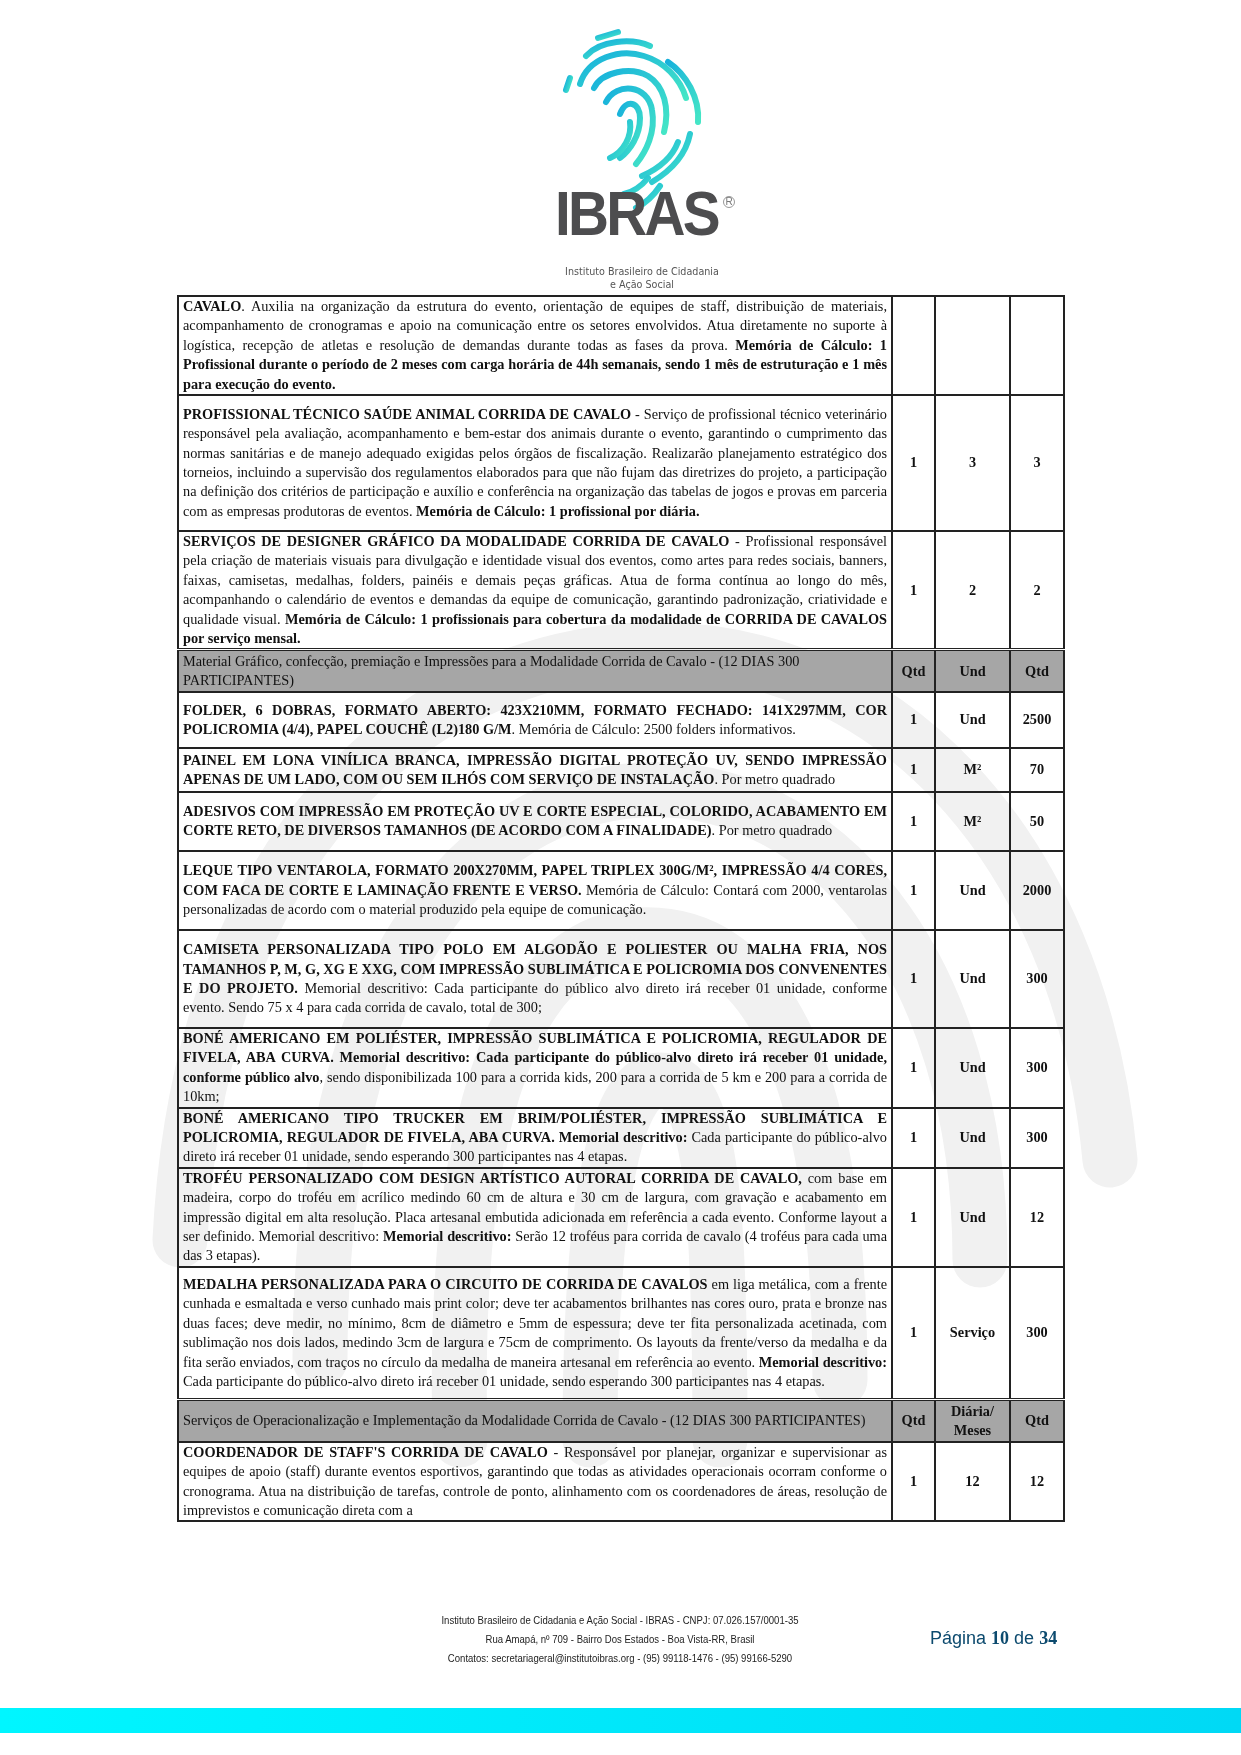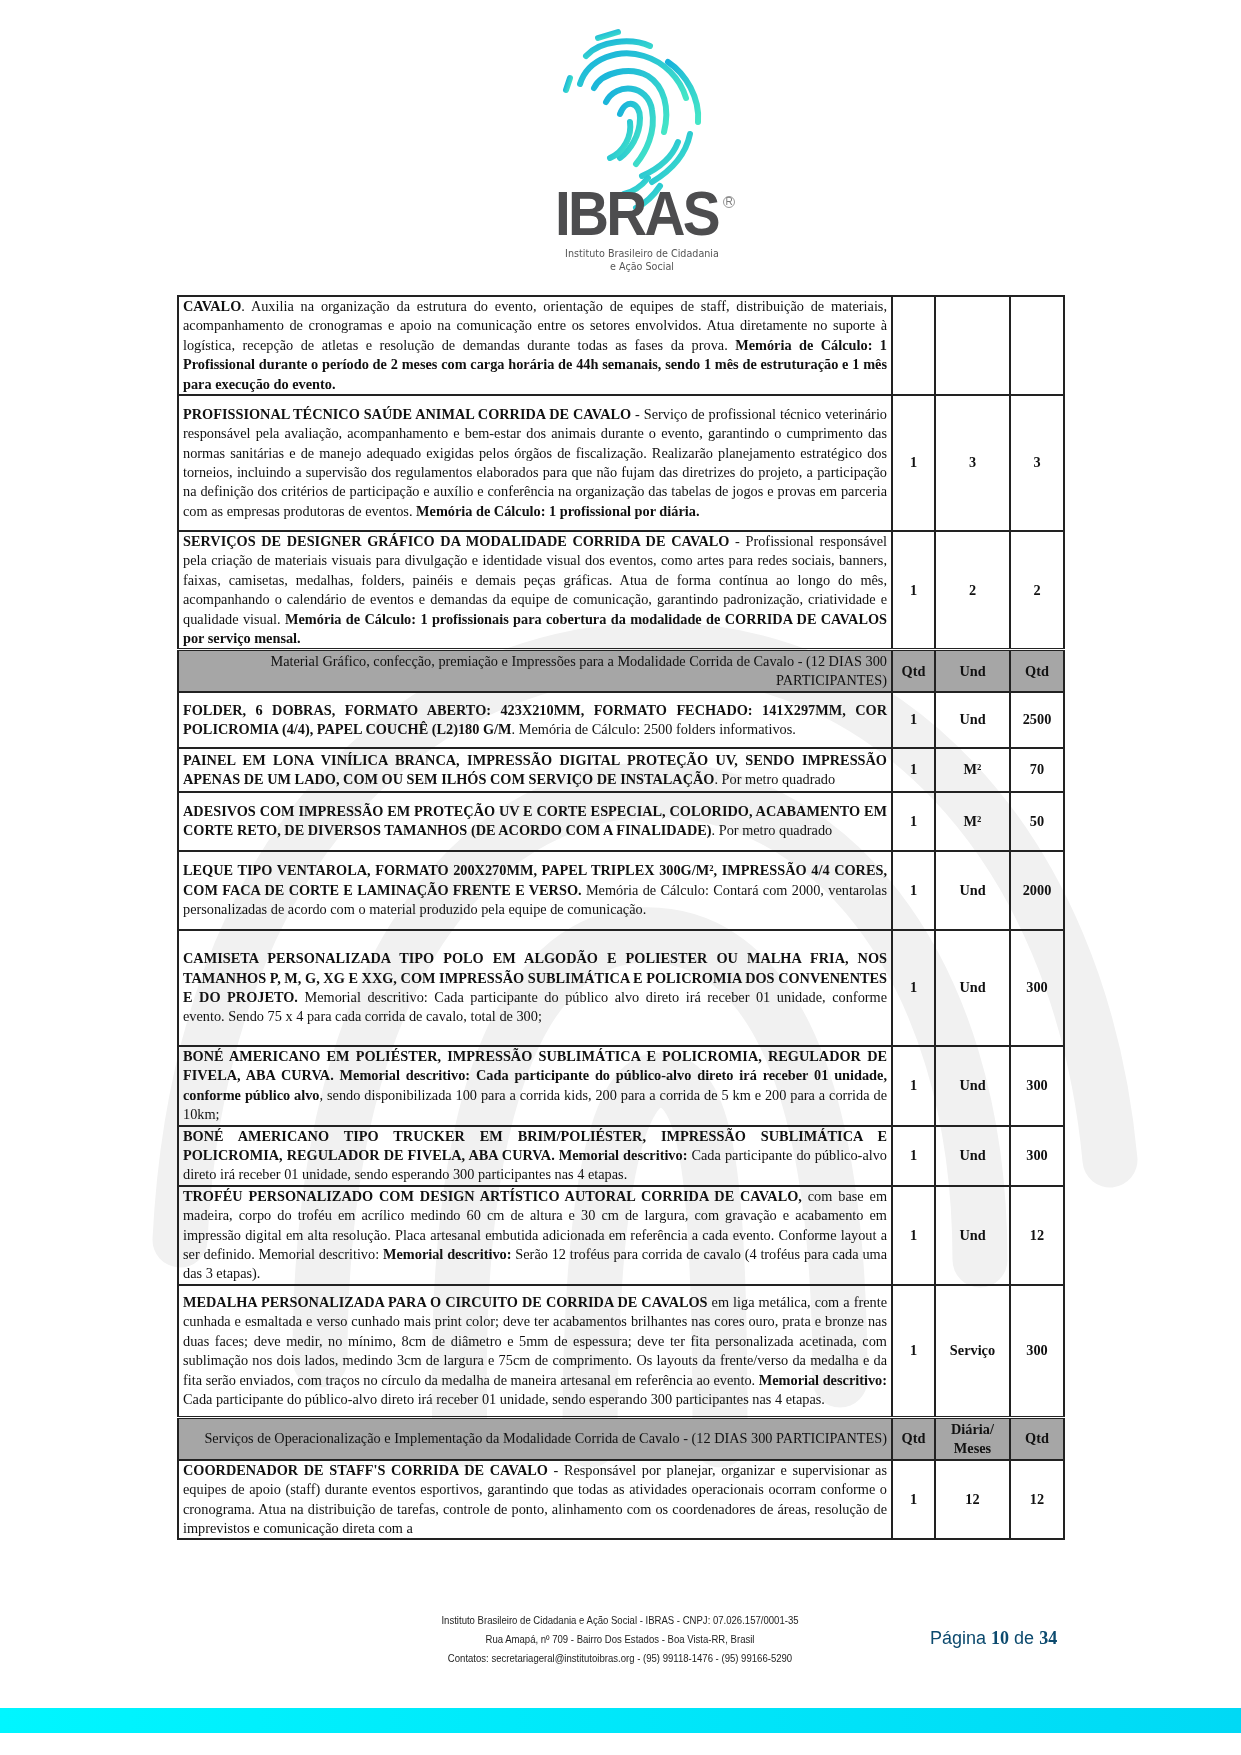--- a/index.html
+++ b/index.html
@@ -1,27 +1,27 @@
 <!DOCTYPE html>
 <html><head>
 <meta charset="utf-8">
 <style>
   html, body { margin:0; padding:0; background:#ffffff; }
   body { width:1241px; height:1755px; position:relative; overflow:hidden; font-family:"Liberation Serif", serif; color:#111; }
   .watermark { position:absolute; left:120px; top:540px; width:1050px; height:940px; pointer-events:none; }
   .logo { position:absolute; left:540px; top:18px; width:200px; height:255px; }
   .logo-name { position:absolute; left:555px; top:182px; font-family:"Liberation Sans", sans-serif; font-weight:bold; font-size:63px; letter-spacing:-3px; color:#4d4d4f; line-height:1; transform:scaleX(0.9); transform-origin:left top; }
   .logo-reg { position:absolute; left:723px; top:196px; font-family:"Liberation Sans", sans-serif; font-size:10px; color:#777; border:1px solid #999; border-radius:50%; width:10px; height:10px; line-height:10px; text-align:center; }
-  .logo-sub { position:absolute; left:552px; top:247px; width:180px; text-align:center; font-family:"DejaVu Sans", sans-serif; font-size:9.6px; color:#555; line-height:13px; }
+  .logo-sub { position:absolute; left:552px; top:265px; width:180px; text-align:center; font-family:"DejaVu Sans", sans-serif; font-size:9.6px; color:#555; line-height:13px; }
   table.main { position:absolute; left:177px; top:295px; width:886px; border-collapse:collapse; table-layout:fixed; font-size:14.3px; line-height:19.4px; }
   table.main td { border:2px solid #222; vertical-align:middle; padding:0 4px; }
   td.desc { text-align:justify; padding:1px 5px 0 6px; }
   td.num { text-align:center; font-weight:bold; }
   tr.head td { background:#a6a6a6; border-top:3px double #222; }
-  tr.head td.desc { text-align:right; }
+  tr.head td.desc { text-align:left; }
   .cont td { border-top:none; }
   b { font-weight:bold;font-family:Liberation Serif, serif; }
   .footer { position:absolute; left:395px; top:1611px; width:450px; text-align:center; font-family:"Liberation Sans", sans-serif; font-size:10.4px; line-height:19px; color:#222; transform:scaleX(0.92); transform-origin:center top; }
   .pageno { position:absolute; left:930px; top:1628px; font-family:"Liberation Sans", sans-serif; font-size:18px; color:#0c4a6e;text-align:right; }
   .bar { position:absolute; left:0; top:1708px; width:1241px; height:25px; background:linear-gradient(to right, #00f6ff, #00d9f5); }
 </style>
 </head>
 <body>
 
 <svg class="watermark" viewBox="0 0 1050 940">
@@ -113,21 +113,21 @@
       <td class="num">1</td>
       <td class="num">M²</td>
       <td class="num">50</td>
     </tr>
     <tr style="height:79px">
       <td class="desc"><b>LEQUE TIPO VENTAROLA, FORMATO 200X270MM, PAPEL TRIPLEX 300G/M², IMPRESSÃO 4/4 CORES, COM FACA DE CORTE E LAMINAÇÃO FRENTE E VERSO.</b><span> Memória de Cálculo: Contará com 2000, ventarolas personalizadas de acordo com o material produzido pela equipe de comunicação.</span></td>
       <td class="num">1</td>
       <td class="num">Und</td>
       <td class="num">2000</td>
     </tr>
-    <tr style="height:116px">
+    <tr style="height:98px">
       <td class="desc"><b>CAMISETA PERSONALIZADA TIPO POLO EM ALGODÃO E POLIESTER OU MALHA FRIA, NOS TAMANHOS P, M, G, XG E XXG, COM IMPRESSÃO SUBLIMÁTICA E POLICROMIA DOS CONVENENTES E DO PROJETO.</b><span> Memorial descritivo: Cada participante do público alvo direto irá receber 01 unidade, conforme evento. Sendo 75 x 4 para cada corrida de cavalo, total de 300;</span></td>
       <td class="num">1</td>
       <td class="num">Und</td>
       <td class="num">300</td>
     </tr>
     <tr style="height:79px">
       <td class="desc"><b>BONÉ AMERICANO EM POLIÉSTER, IMPRESSÃO SUBLIMÁTICA E POLICROMIA, REGULADOR DE FIVELA, ABA CURVA. Memorial descritivo: Cada participante do público-alvo direto irá receber 01 unidade, conforme público alvo</b><span>, sendo disponibilizada 100 para a corrida kids, 200 para a corrida de 5 km e 200 para a corrida de 10km;</span></td>
       <td class="num">1</td>
       <td class="num">Und</td>
       <td class="num">300</td>

